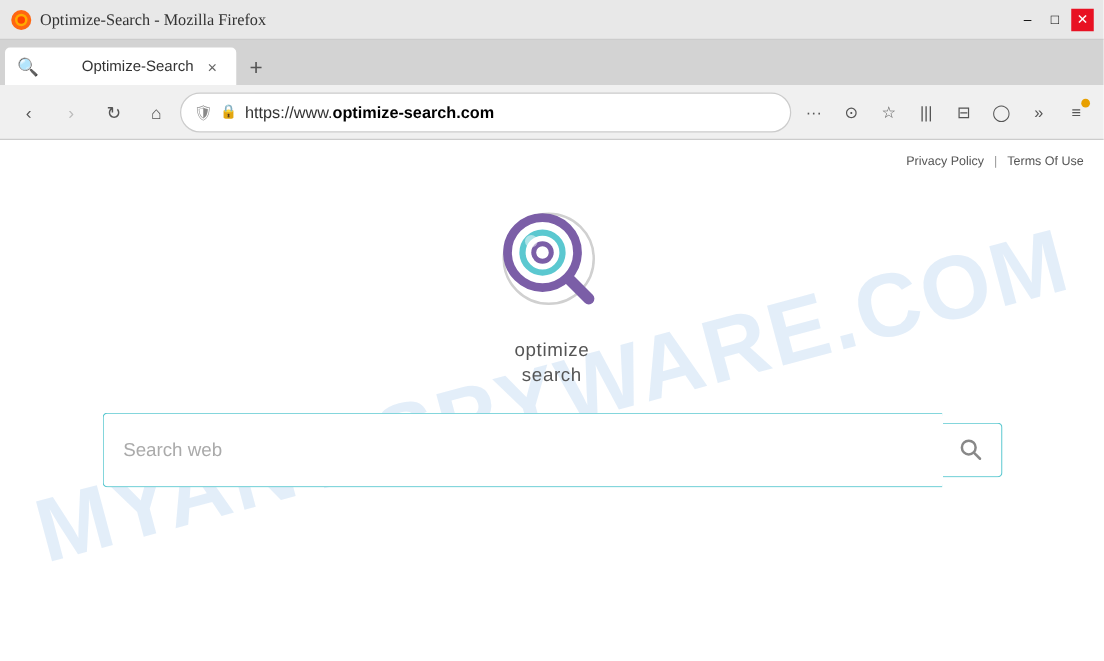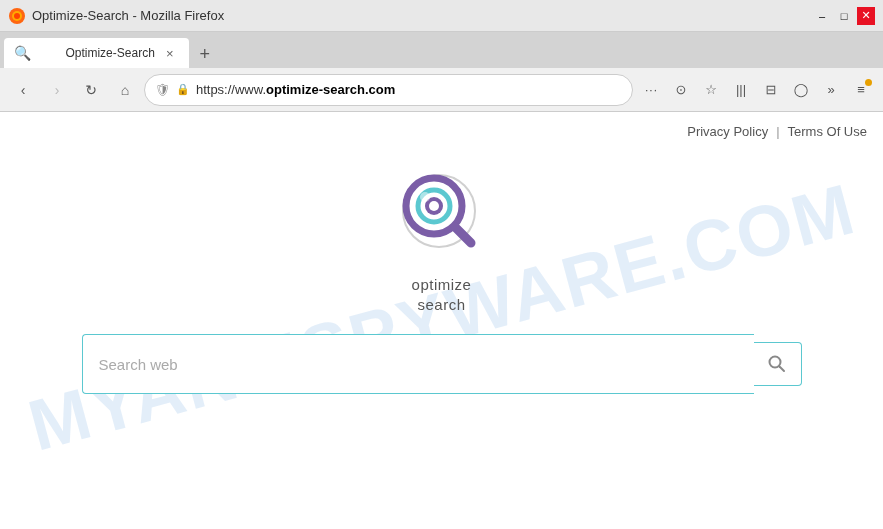--- a/index.html
+++ b/index.html
@@ -8,21 +8,21 @@
     
     .title-bar {
       background: #e8e8e8;
       height: 32px;
       display: flex;
       align-items: center;
       justify-content: space-between;
       padding: 0 8px;
       border-bottom: 1px solid #ccc;
     }
-    .title-bar-left { display: flex; align-items: center; gap: 6px; }
+    .title-bar-left { display: flex; align-items: center; gap: 6px; font-family: Liberation Serif, serif; }
     .firefox-icon { width: 18px; height: 18px; }
     .title-text { font-size: 13px; color: #333; }
     .title-bar-controls { display: flex; gap: 4px; }
     .title-btn {
       width: 18px; height: 18px;
       border: none; cursor: pointer;
       font-size: 11px;
       display: flex; align-items: center; justify-content: center;
     }
     .btn-min { background: #e8e8e8; }
@@ -145,21 +145,21 @@
       z-index: 0;
     }
 
     
     .top-links {
       width: 100%;
       display: flex;
       justify-content: flex-end;
       padding: 12px 16px 0 0;
       gap: 8px;
-      font-size: 13px;
+      font-size: 10px;
       color: #555;
       z-index: 1;
     }
     .top-link {
       color: #555; text-decoration: none;
       cursor: pointer;
     }
     .separator { color: #999; }
 
     

